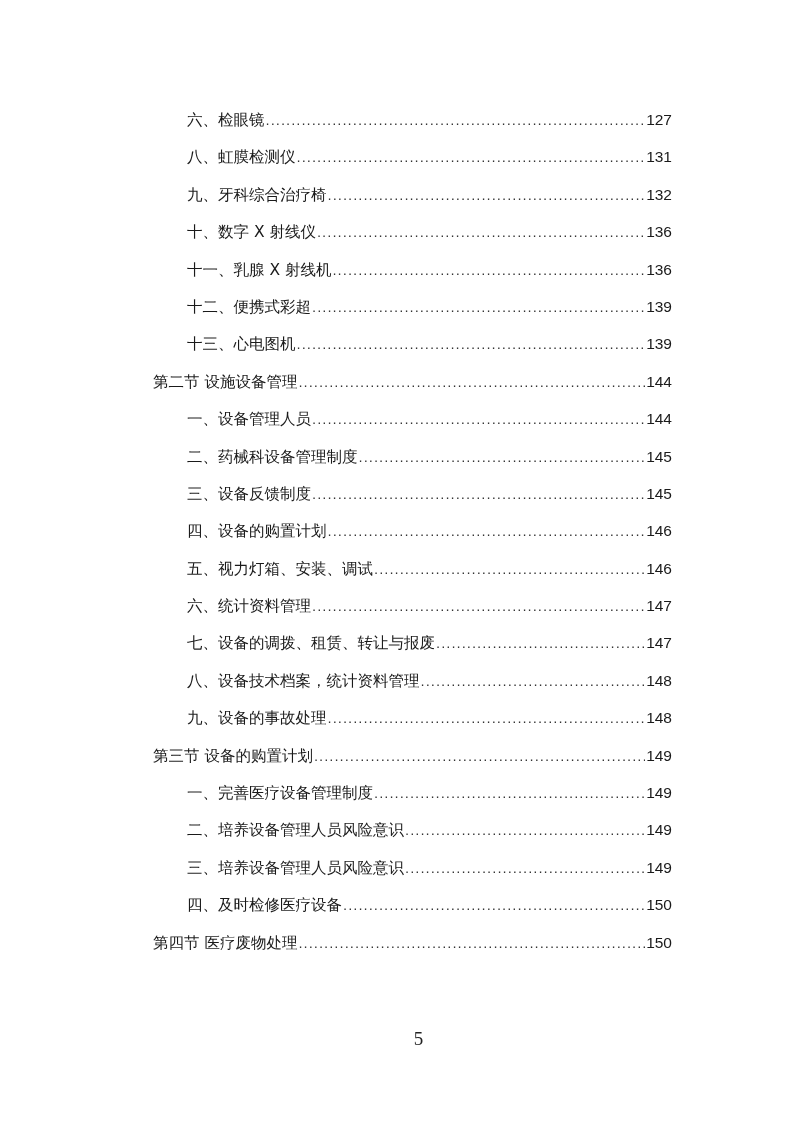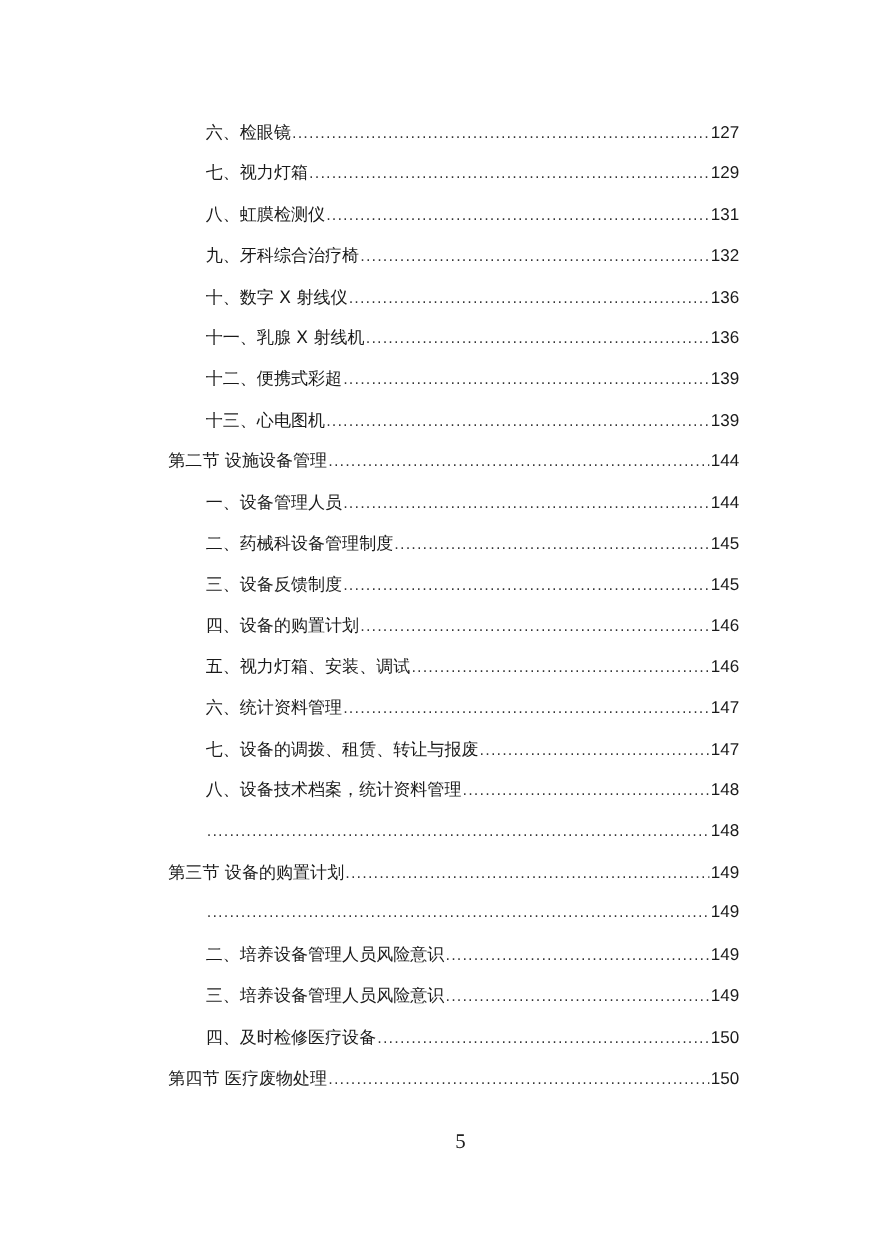--- a/index.html
+++ b/index.html
@@ -16,25 +16,20 @@
                    font-family: "Liberation Serif", serif; font-size: 19px; color: #222; }
   </style>
 </head>
 <body>
 
 <div class="toc">
   <div class="toc-row level-2">
       <span class="toc-title">六、检眼镜</span>
       <span class="toc-leader"></span>
       <span class="toc-page">127</span>
-    </div>
-  <div class="toc-row level-2">
-      <span class="toc-title">七、视力灯箱</span>
-      <span class="toc-leader"></span>
-      <span class="toc-page">129</span>
     </div>
   <div class="toc-row level-2">
       <span class="toc-title">八、虹膜检测仪</span>
       <span class="toc-leader"></span>
       <span class="toc-page">131</span>
     </div>
   <div class="toc-row level-2">
       <span class="toc-title">九、牙科综合治疗椅</span>
       <span class="toc-leader"></span>
       <span class="toc-page">132</span>
@@ -98,29 +93,31 @@
       <span class="toc-title">七、设备的调拨、租赁、转让与报废</span>
       <span class="toc-leader"></span>
       <span class="toc-page">147</span>
     </div>
   <div class="toc-row level-2">
       <span class="toc-title">八、设备技术档案，统计资料管理</span>
       <span class="toc-leader"></span>
       <span class="toc-page">148</span>
     </div>
   <div class="toc-row level-2">
+      <span class="toc-title">九、设备的事故处理</span>
       <span class="toc-leader"></span>
       <span class="toc-page">148</span>
     </div>
   <div class="toc-row level-1">
       <span class="toc-title">第三节  设备的购置计划</span>
       <span class="toc-leader"></span>
       <span class="toc-page">149</span>
     </div>
   <div class="toc-row level-2">
+      <span class="toc-title">一、完善医疗设备管理制度</span>
       <span class="toc-leader"></span>
       <span class="toc-page">149</span>
     </div>
   <div class="toc-row level-2">
       <span class="toc-title">二、培养设备管理人员风险意识</span>
       <span class="toc-leader"></span>
       <span class="toc-page">149</span>
     </div>
   <div class="toc-row level-2">
       <span class="toc-title">三、培养设备管理人员风险意识</span>

